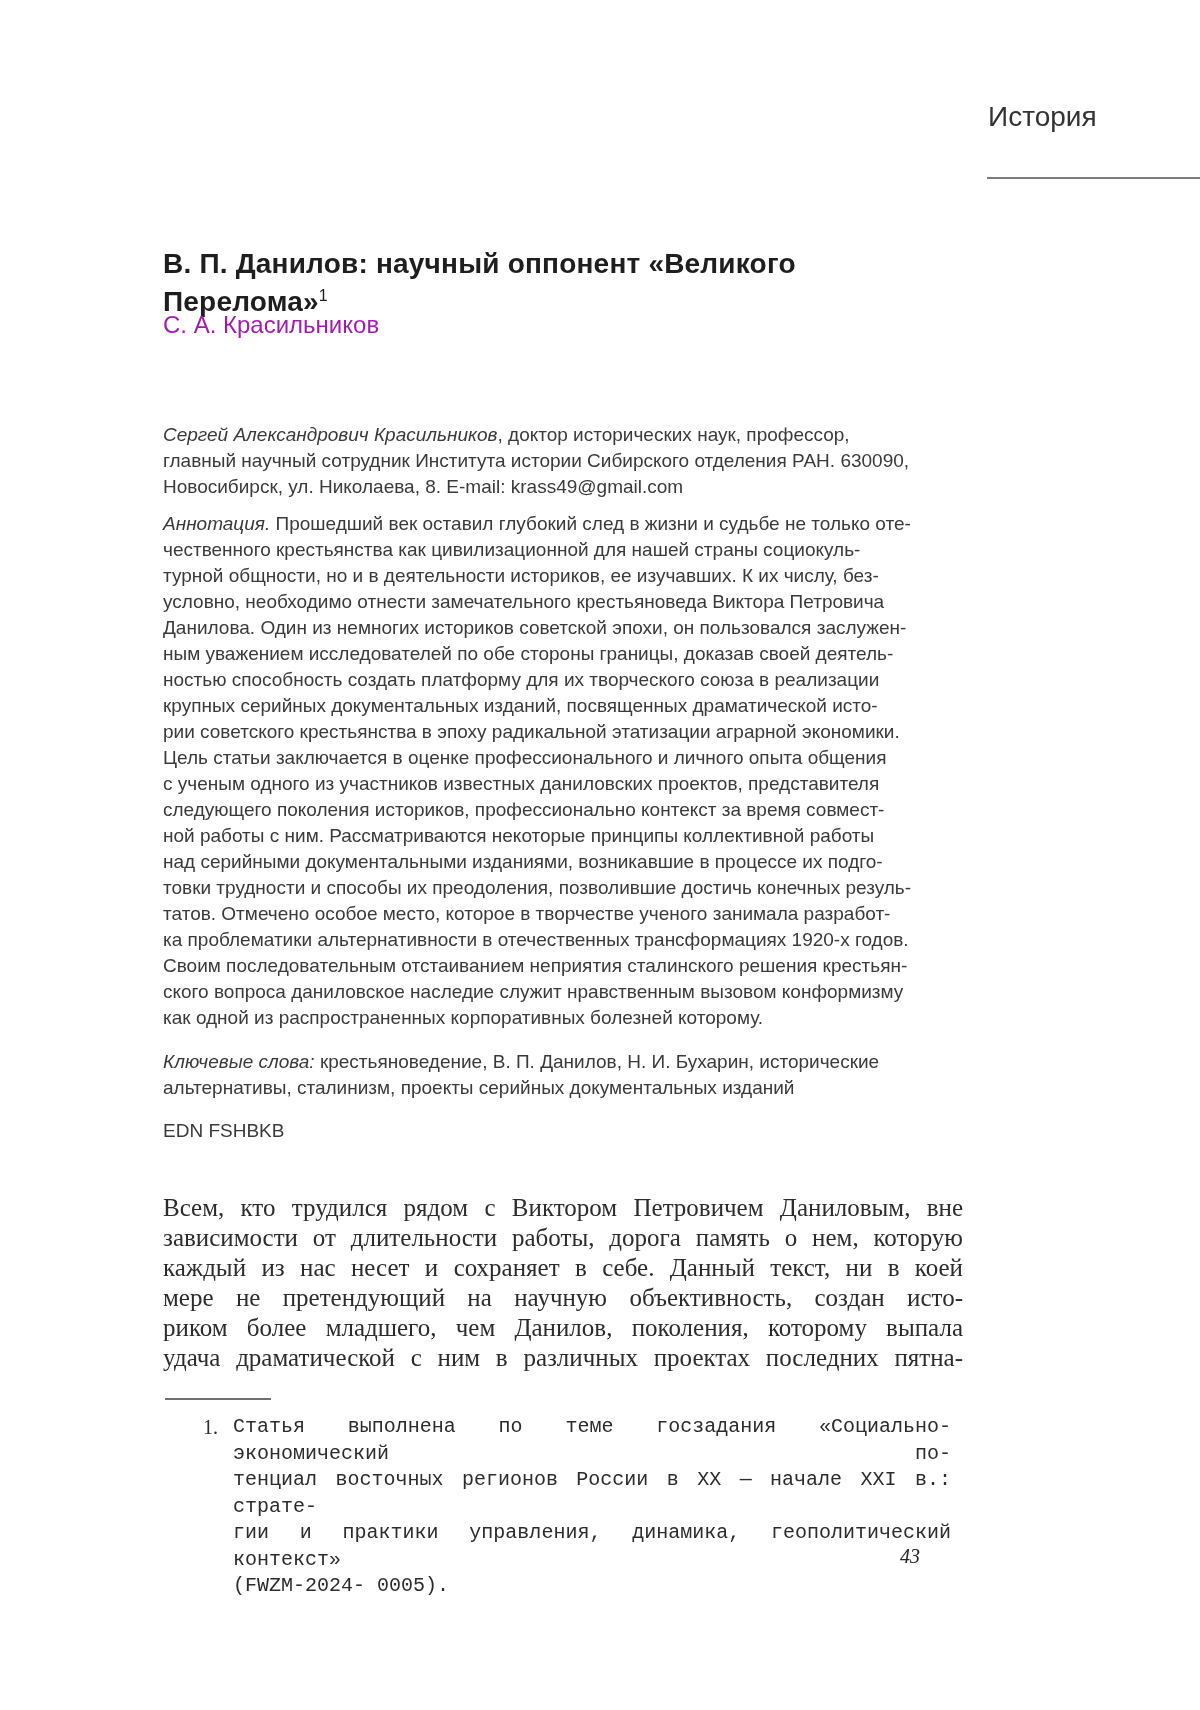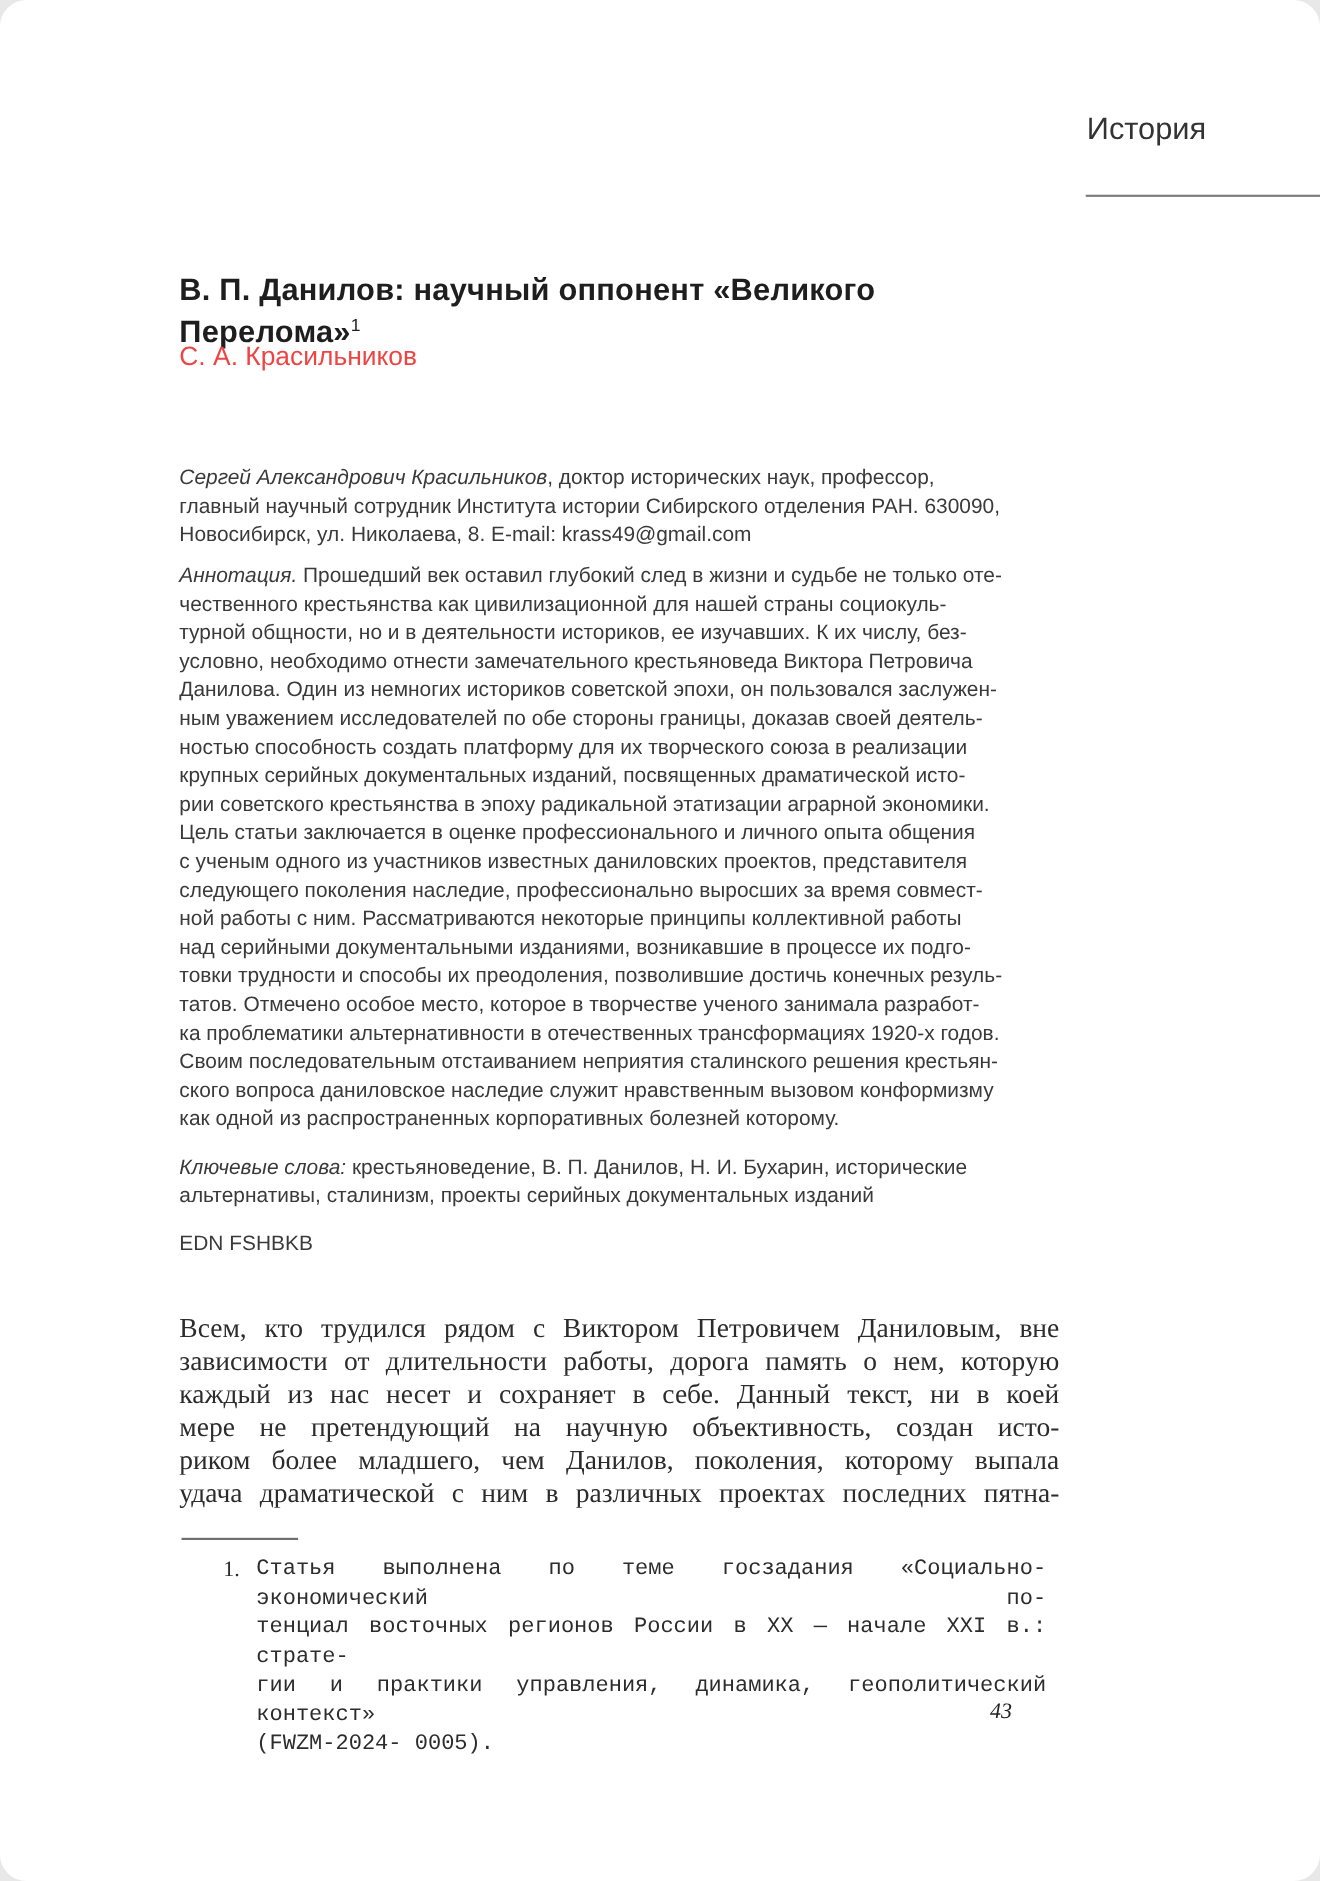--- a/index.html
+++ b/index.html
@@ -4,21 +4,20 @@
 <style>
   html,body{margin:0;padding:0;background:#e8e8e8;}
   .page{
     position:relative;
     width:1200px;height:1710px;
     margin:0 auto;
     background:#ffffff;
     font-family:"Liberation Sans",sans-serif;
     color:#3a3a3a;
     overflow:hidden;
-    border-radius:24px;
   }
   
   .section-label{
     position:absolute;left:988px;top:101px;
     font-size:28px;line-height:32px;color:#333;
   }
   .section-rule{
     position:absolute;left:987px;top:177px;
     width:213px;height:2px;background:#7d7d7d;
   }
@@ -26,21 +25,21 @@
   .article-title{
     position:absolute;left:163px;top:226px;width:840px;
     font-size:28px;line-height:38px;font-weight:bold;color:#1e1e1e;
     letter-spacing:.2px;
   }
   .article-title .fnref{
     font-size:16px;font-weight:normal;vertical-align:super;line-height:0;
   }
   .article-author{
     position:absolute;left:163px;top:310px;width:700px;
-    font-size:24px;line-height:30px;color:#ef4444;
+    font-size:24px;line-height:30px;color:#a21caf;
   }
   
   .affiliation{
     position:absolute;left:163px;top:422px;width:800px;
     font-size:19px;line-height:26px;
   }
   .annotation{
     position:absolute;left:163px;top:511px;width:800px;
     font-size:19px;line-height:26px;
   }
@@ -132,21 +131,21 @@
         <div class="tline">чественного крестьянства как цивилизационной для нашей страны социокуль-</div>
         <div class="tline">турной общности, но и в деятельности историков, ее изучавших. К их числу, без-</div>
         <div class="tline">условно, необходимо отнести замечательного крестьяноведа Виктора Петровича</div>
         <div class="tline">Данилова. Один из немногих историков советской эпохи, он пользовался заслужен-</div>
         <div class="tline">ным уважением исследователей по обе стороны границы, доказав своей деятель-</div>
         <div class="tline">ностью способность создать платформу для их творческого союза в реализации</div>
         <div class="tline">крупных серийных документальных изданий, посвященных драматической исто-</div>
         <div class="tline">рии советского крестьянства в эпоху радикальной этатизации аграрной экономики.</div>
         <div class="tline">Цель статьи заключается в оценке профессионального и личного опыта общения</div>
         <div class="tline">с ученым одного из участников известных даниловских проектов, представителя</div>
-        <div class="tline">следующего поколения наследие, профессионально выросших за время совмест-</div>
+        <div class="tline">следующего поколения историков, профессионально контекст за время совмест-</div>
         <div class="tline">ной работы с ним. Рассматриваются некоторые принципы коллективной работы</div>
         <div class="tline">над серийными документальными изданиями, возникавшие в процессе их подго-</div>
         <div class="tline">товки трудности и способы их преодоления, позволившие достичь конечных резуль-</div>
         <div class="tline">татов. Отмечено особое место, которое в творчестве ученого занимала разработ-</div>
         <div class="tline">ка проблематики альтернативности в отечественных трансформациях 1920-х годов.</div>
         <div class="tline">Своим последовательным отстаиванием неприятия сталинского решения крестьян-</div>
         <div class="tline">ского вопроса даниловское наследие служит нравственным вызовом конформизму</div>
         <div class="tline">как одной из распространенных корпоративных болезней которому.</div>
       </div>
   </div>

